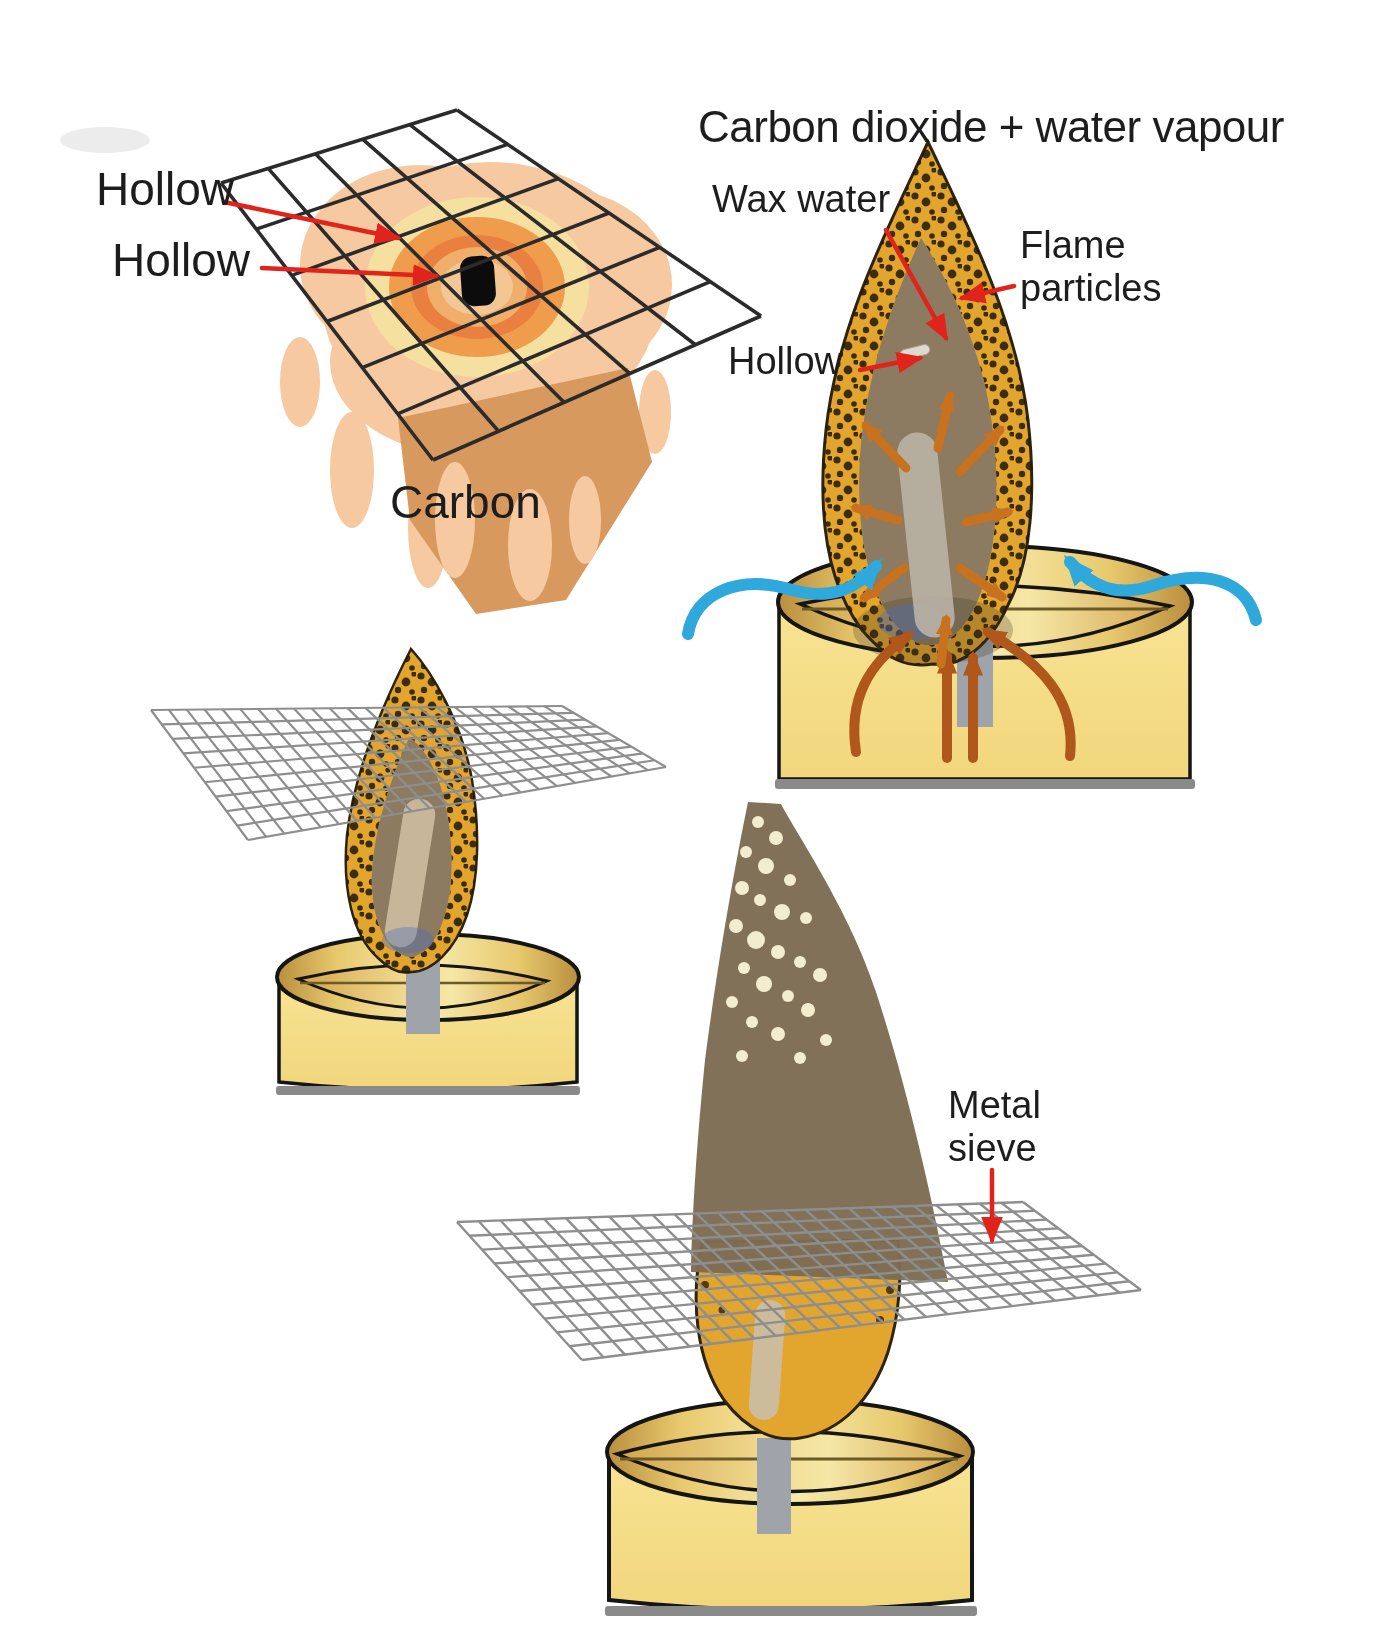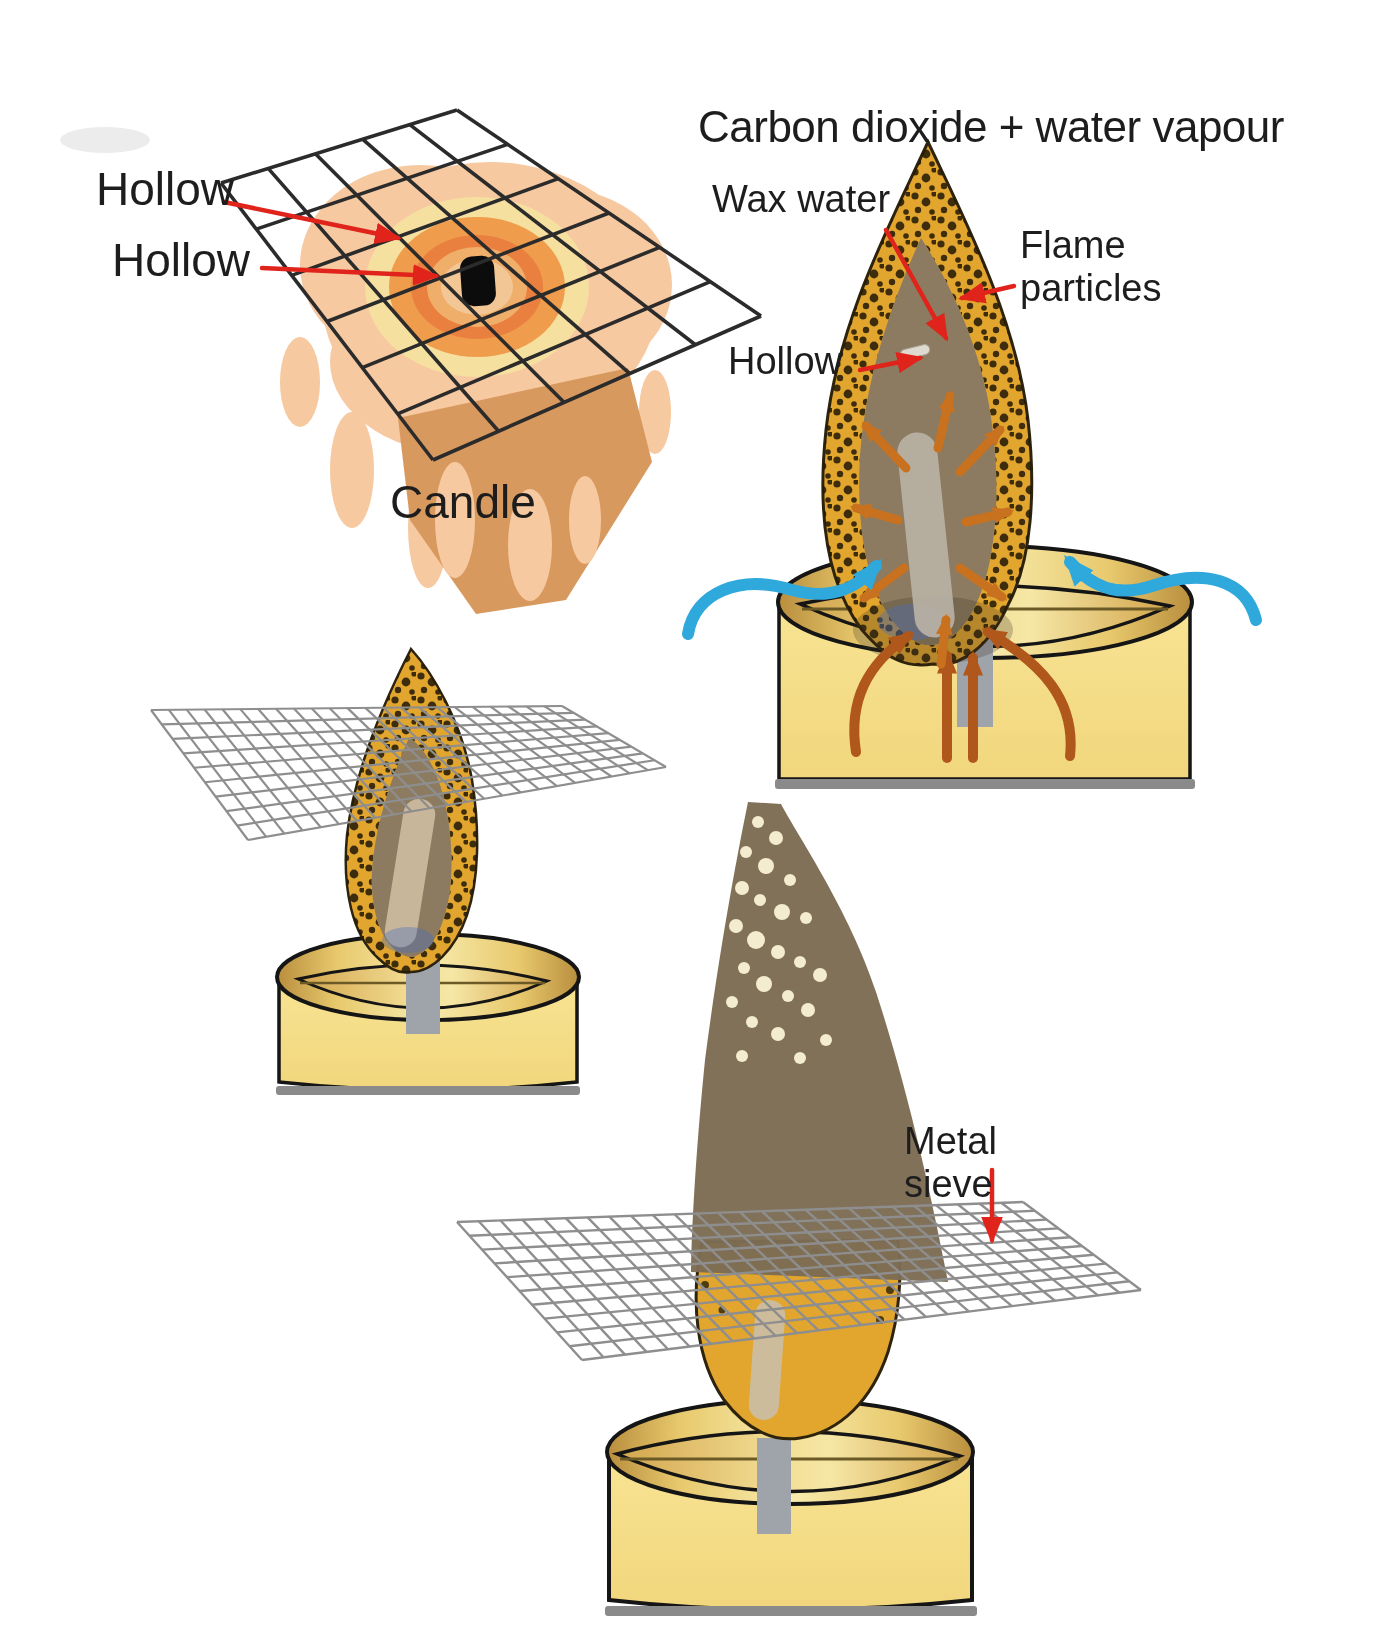--- a/index.html
+++ b/index.html
@@ -279,21 +279,21 @@
         <line x1="569.5" y1="1346.2" x2="1129.2" y2="1281.2" stroke="#8E8E8E" stroke-width="2.4"></line>
         <line x1="582" y1="1360" x2="1141" y2="1290" stroke="#8E8E8E" stroke-width="2.4"></line>
       </g>
       <g>
         <path d="M 992 1170 L 992 1240" fill="none" stroke="#E0231B" stroke-width="4.5" stroke-linecap="round" marker-end="url(#mRed)"></path>
       </g>
     </svg>
 
   <div class="lbl f46" id="flame-label" style="left:96px;top:163px;">Hollow</div>
   <div class="lbl f46" id="hollow-top-label" style="left:112px;top:234px;">Hollow</div>
-  <div class="lbl f46" id="candle-label" style="left:390px;top:476px;">Candle</div>
+  <div class="lbl f46" id="candle-label" style="left:390px;top:476px;">Carbon</div>
 
   <div class="lbl" id="co2-title" style="left:698px;top:102px;">Carbon dioxide + water vapour</div>
   <div class="lbl f38" id="wax-vapour-label" style="left:712px;top:178px;">Wax water</div>
   <div class="lbl f38" id="carbon-particles-label" style="left:1020px;top:224px;">Flame particles</div>
   <div class="lbl f38" id="hollow-flame-label" style="left:728px;top:340px;">Hollow</div>
 
-  <div class="lbl f38" id="metal-sieve-label" style="left:904px;top:1084px;margin-top:36px;">Metal sieve</div>
+  <div class="lbl f38" id="metal-sieve-label" style="left:948px;top:1084px;">Metal sieve</div>
 </div>
 
 </body></html>

